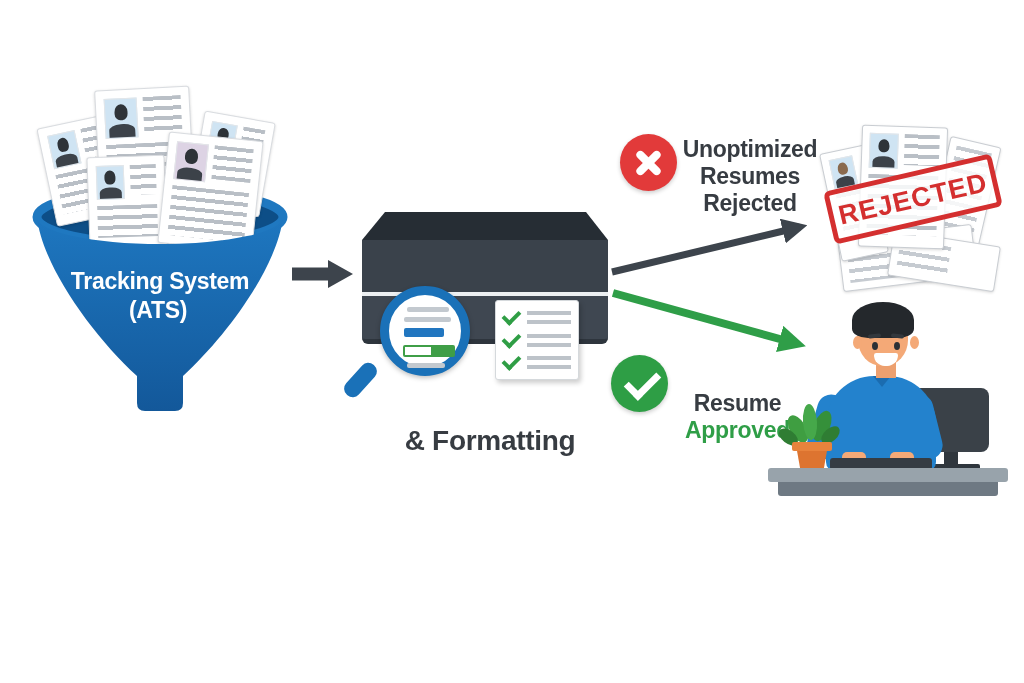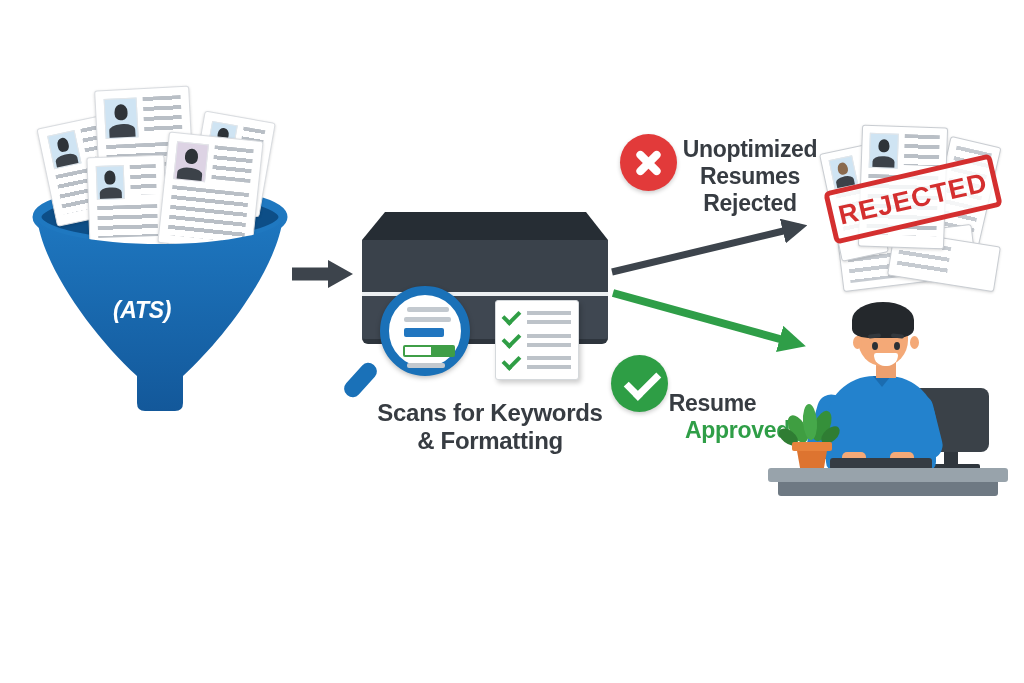--- a/index.html
+++ b/index.html
@@ -152,21 +152,22 @@
     <defs>
       <linearGradient id="bowlGrad" x1="0" y1="0" x2="0" y2="1">
         <stop offset="0" stop-color="#1e77c0"></stop>
         <stop offset="1" stop-color="#13589a"></stop>
       </linearGradient>
     </defs>
     <path d="M37,217 C42,265 92,335 137,376 L137,403 Q137,411 145,411 L175,411 Q183,411 183,403 L183,376
              C228,335 278,265 283,217 A123 27 0 0 1 37,217 Z" fill="url(#bowlGrad)"></path>
   </svg>
 
-  <div class="lbl white" style="left:17px;top:297px;width:250px;z-index:3;font-style:italic;">(ATS)</div>
+  <div class="lbl white" style="left:35px;top:268px;width:250px;z-index:3;">Tracking System</div>
+  <div class="lbl white" style="left:33px;top:297px;width:250px;z-index:3;">(ATS)</div>
 
   <svg class="overlay" width="1024" height="683" viewBox="0 0 1024 683">
     <defs>
       <marker id="mDark" viewBox="0 0 10 10" refX="7" refY="5" markerWidth="3.6" markerHeight="3.6" orient="auto-start-reverse">
           <path d="M0,0 L10,5 L0,10 z" fill="#3d444c"></path>
         </marker>
       <marker id="mGreen" viewBox="0 0 10 10" refX="7" refY="5" markerWidth="3.4" markerHeight="3.4" orient="auto-start-reverse">
           <path d="M0,0 L10,5 L0,10 z" fill="#2f9e48"></path>
         </marker>
     </defs>
@@ -204,22 +205,21 @@
     <div class="chk-row">
       <div class="check"></div>
       <div class="chk-lines"></div>
     </div>
     <div class="chk-row">
       <div class="check"></div>
       <div class="chk-lines"></div>
     </div>
   </div>
 
-  <div class="lbl" style="left:375px;top:399px;width:230px;font-size:24px;">Scans for Keywords</div>
-  <div class="lbl" style="left:375px;top:427px;width:230px;font-size:24px;">&amp; Formatting</div>
+  <div class="lbl" style="left:375px;top:427px;width:230px;font-size:28px;">&amp; Formatting</div>
 
   <div class="badge red" style="left:620px;top:134px;">
     <div class="xbar" style="transform:rotate(45deg);"></div>
     <div class="xbar" style="transform:rotate(-45deg);"></div>
   </div>
   <div class="lbl" style="left:665px;top:136px;width:170px;">Unoptimized</div>
   <div class="lbl" style="left:665px;top:163px;width:170px;">Resumes</div>
   <div class="lbl" style="left:665px;top:190px;width:170px;">Rejected</div>
 
   <div class="sheet" style="left:935px;top:140px;width:52px;height:135px;transform:rotate(13deg);z-index:1;">
@@ -240,21 +240,21 @@
       <div class="photo" style="width:27px;height:33px;"></div>
       <div class="lines" style="flex:1;height:31px;"></div>
     </div>
     <div class="lines" style="height:60px;"></div>
   </div>
   <div class="stamp">REJECTED</div>
 
   <div class="badge green" style="left:611px;top:355px;">
     <div class="badge-check"></div>
   </div>
-  <div class="lbl" style="left:630px;top:390px;width:165px;">Resume</div>
+  <div class="lbl" style="left:655px;top:390px;width:165px;">Resume</div>
   <div class="lbl green-text" style="left:655px;top:417px;width:165px;">Approved</div>
 
   <div class="scene">
     <div class="abs monitor"></div>
     <div class="abs mon-stand"></div>
     <div class="abs mon-base"></div>
 
     <div class="abs sleeve" style="left:44px;top:98px;transform:rotate(16deg);"></div>
     <div class="abs sleeve" style="left:140px;top:98px;transform:rotate(-14deg);"></div>
     <div class="abs body-shirt"></div>

